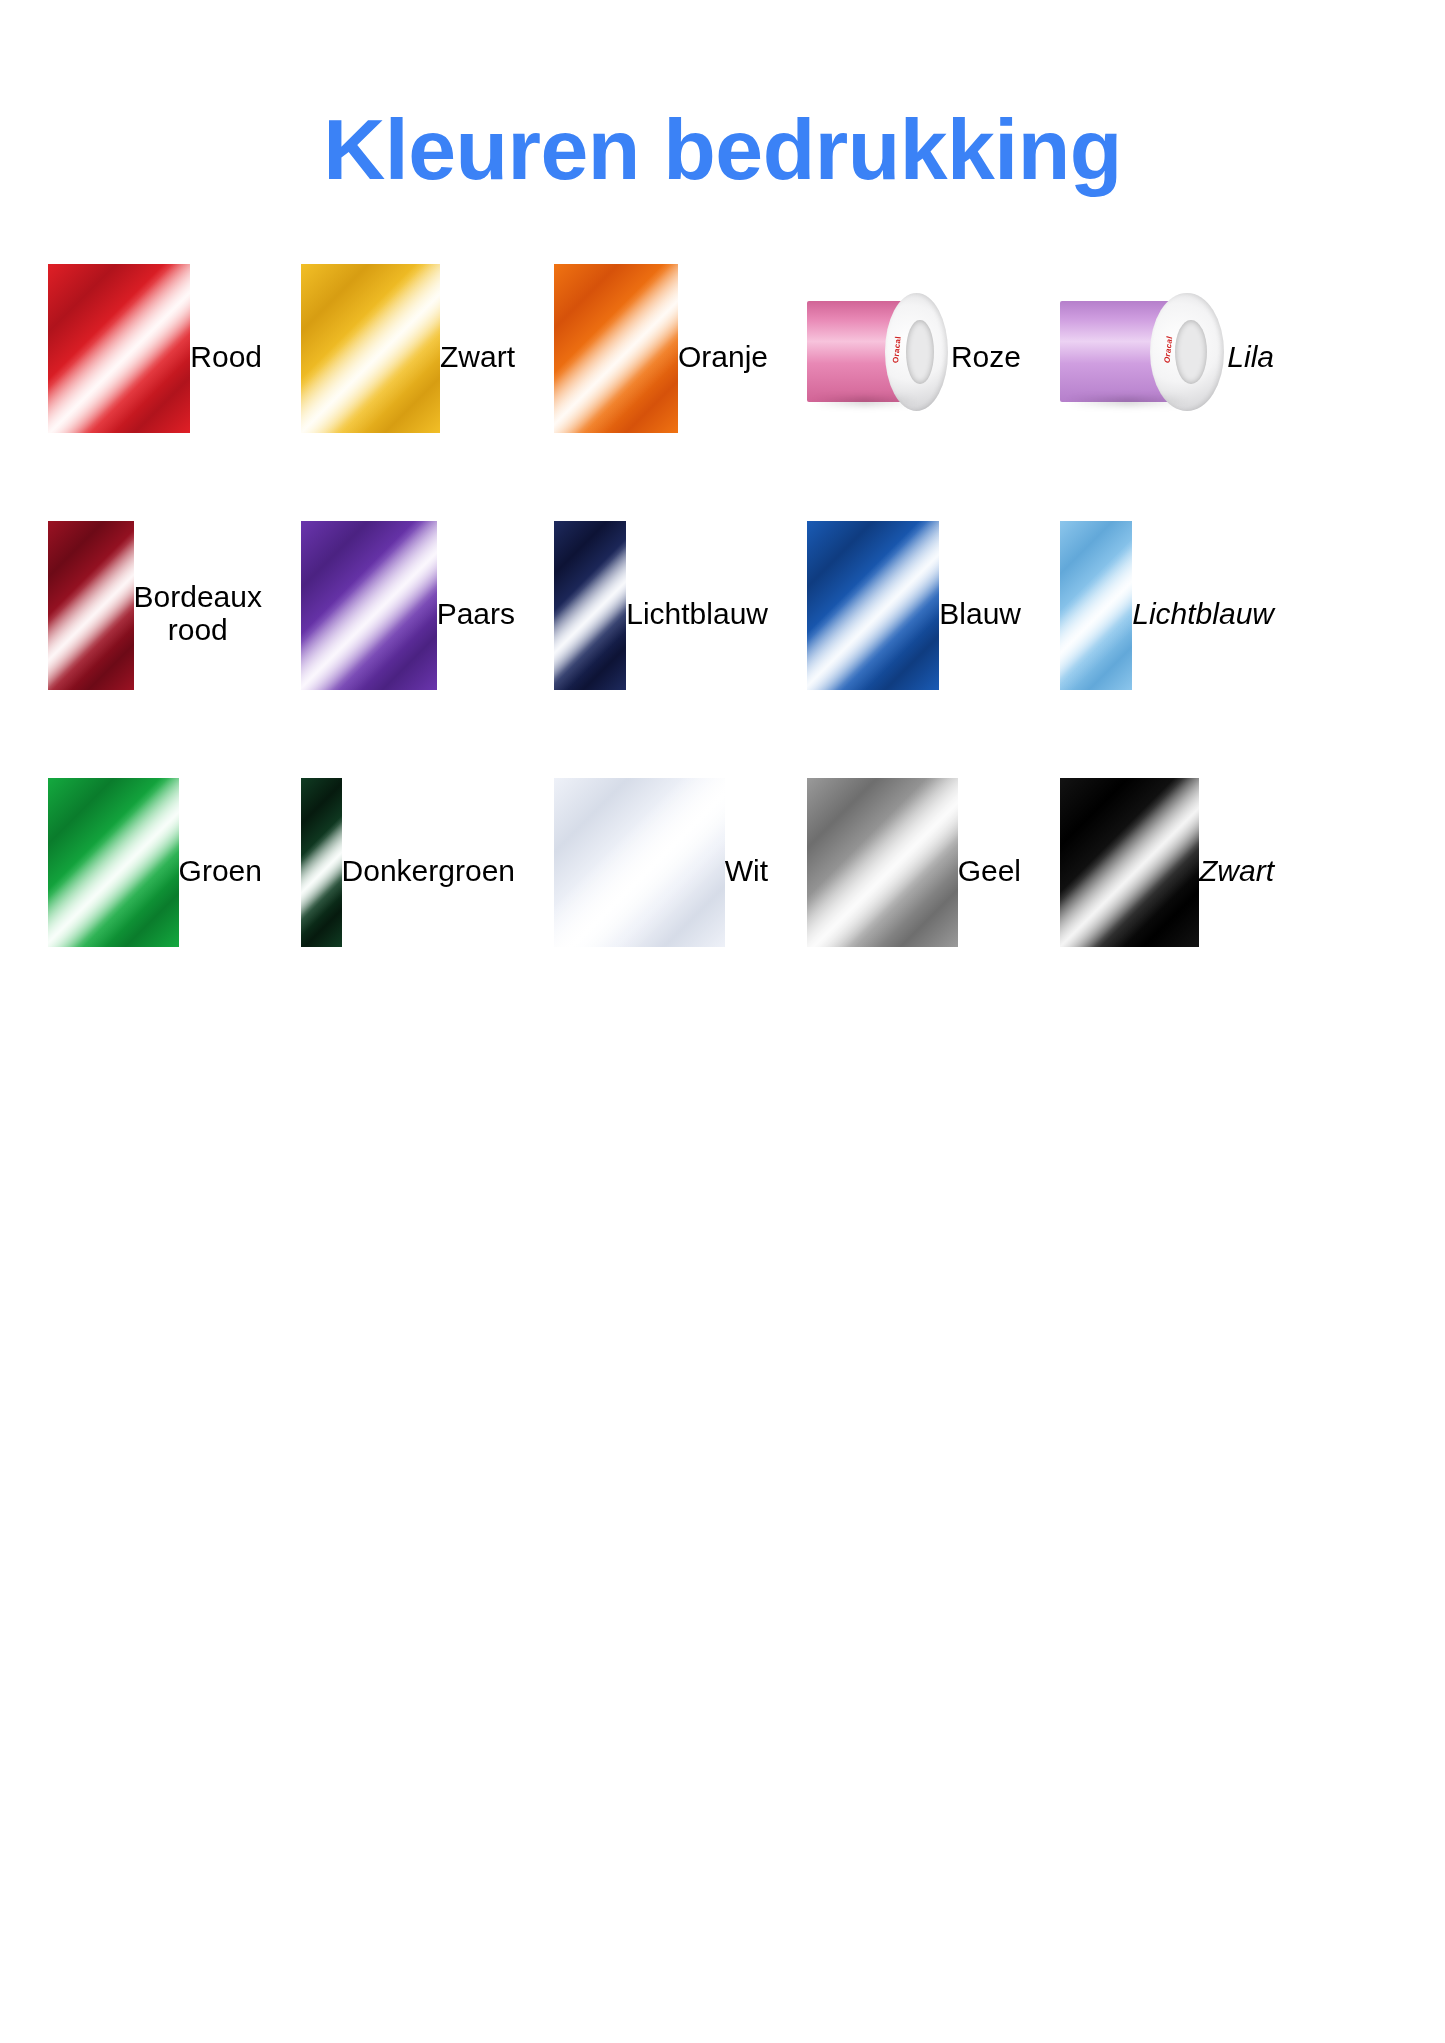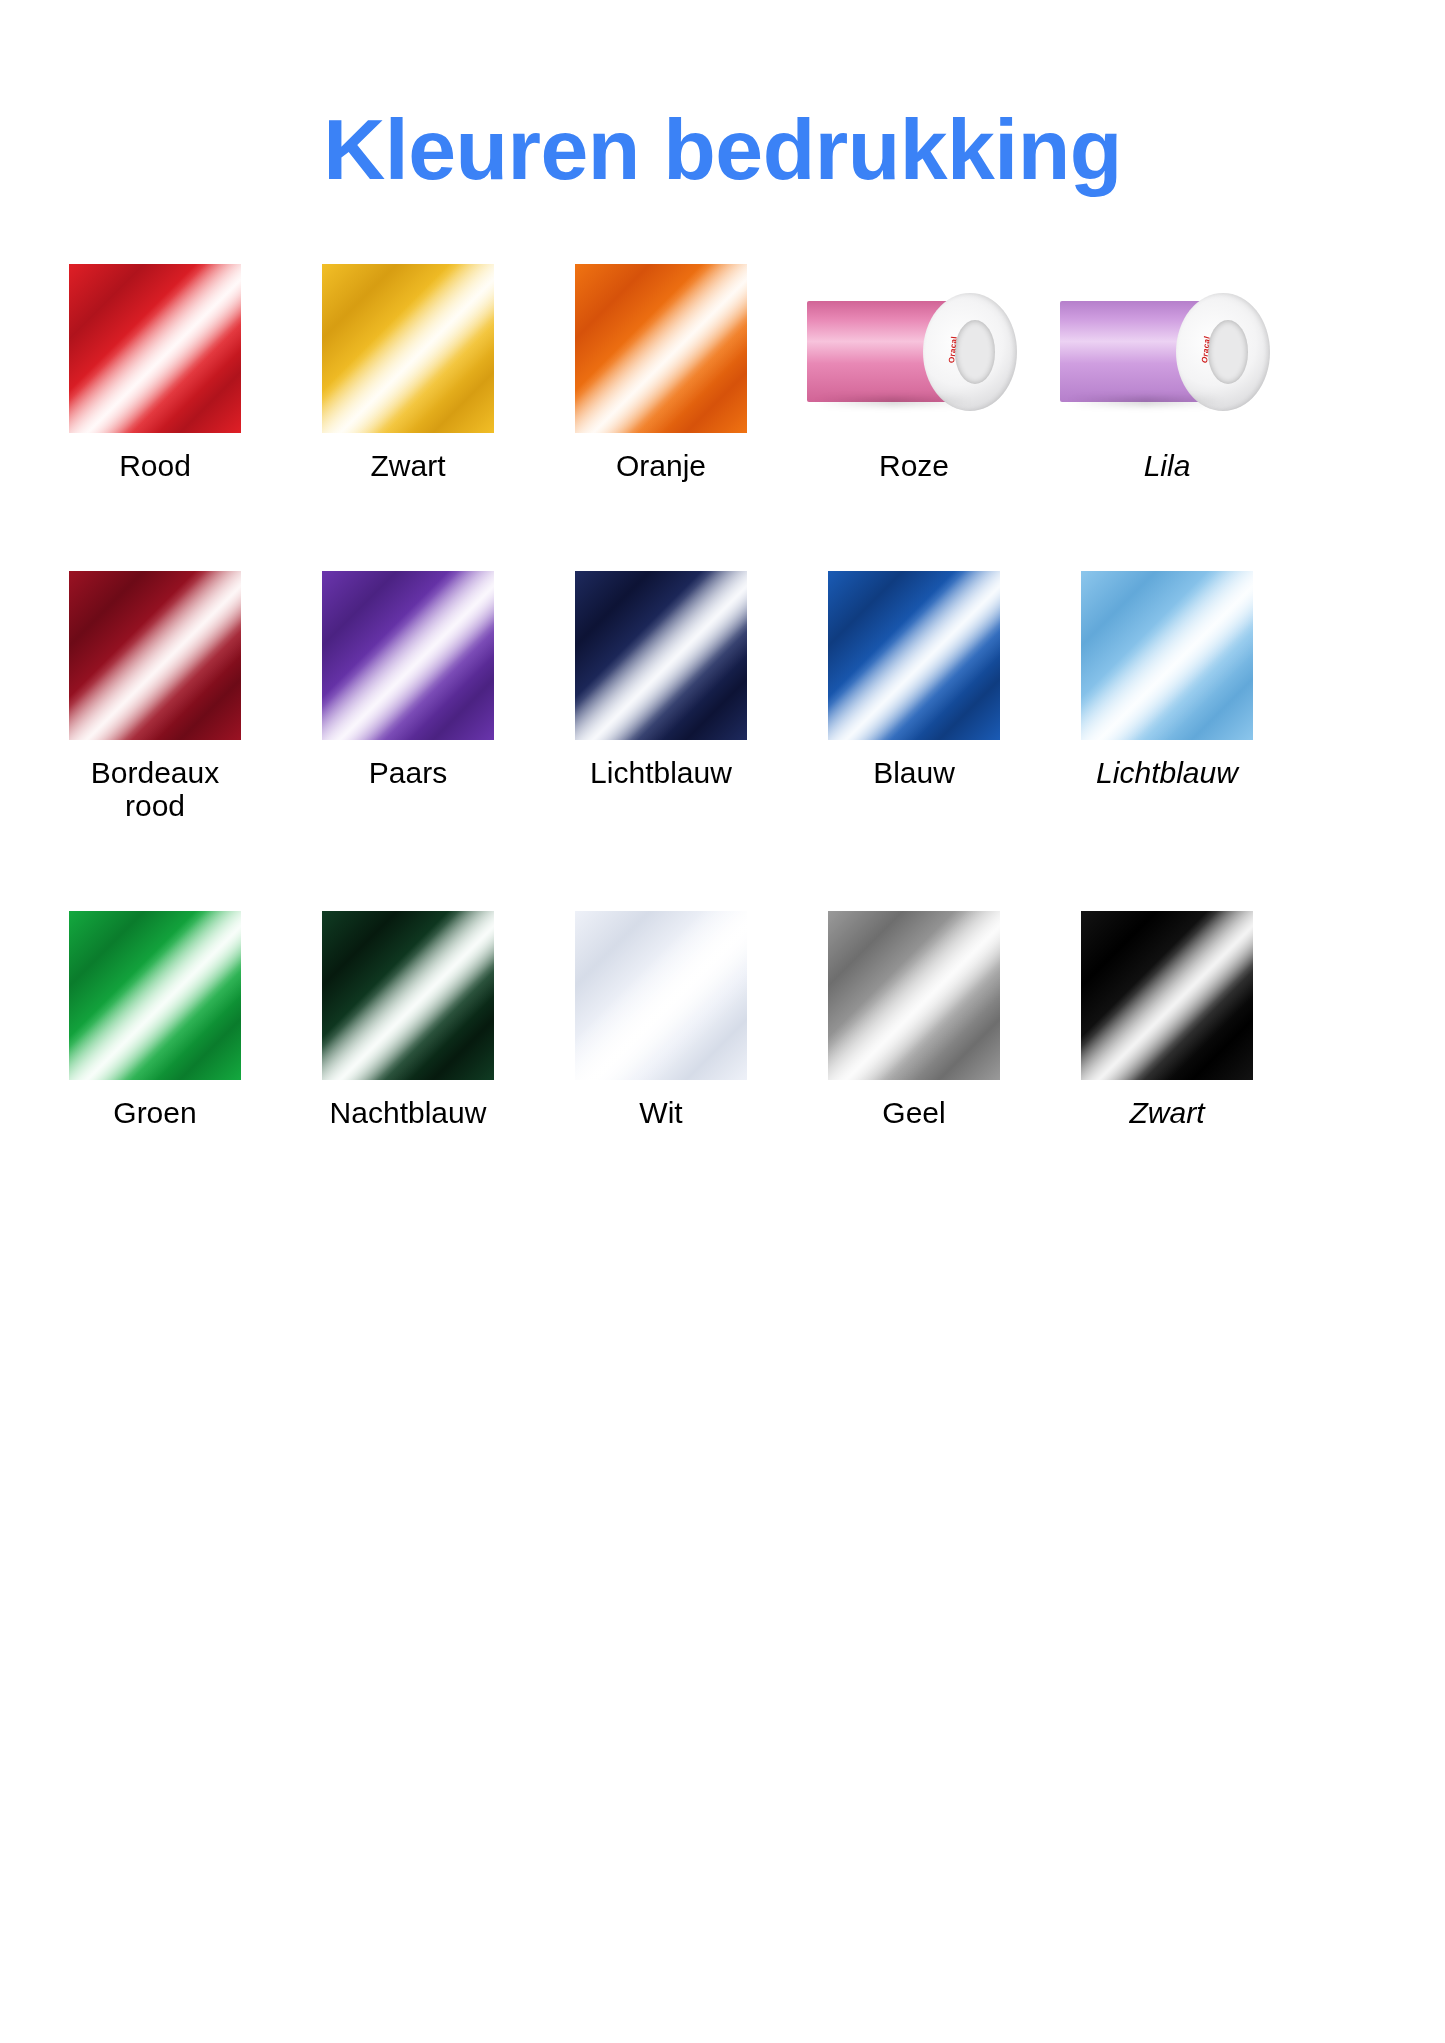--- a/index.html
+++ b/index.html
@@ -48,21 +48,21 @@
     display: flex;
     justify-content: flex-start;
     align-items: flex-start;
     margin-bottom: 0;
   }
 
   .swatch-cell {
     width: 214px;
     margin-right: 39px;
     display: flex;
-    flex-direction: column;
+    flex-direction: row;
     align-items: center;
   }
   .swatch-cell:last-child { margin-right: 0; font-style: italic; }
 
   .swatch-img {
     width: 172px;
     height: 169px;
     position: relative;
     overflow: hidden;
     background: #ffffff;
@@ -270,21 +270,21 @@
           </div>
           <div class="swatch-label">Groen</div>
         </div>
         <div class="swatch-cell">
           <div class="swatch-img">
             <div class="sheet">
               <div class="base" style="background: linear-gradient(135deg, rgb(16, 60, 35) 0%, rgb(6, 26, 14) 22%, rgb(16, 60, 35) 40%, rgb(215, 236, 224) 55%, rgb(16, 60, 35) 68%, rgb(6, 26, 14) 82%, rgb(16, 60, 35) 100%);"></div>
               <div class="gloss" style="background: linear-gradient(135deg, rgba(255, 255, 255, 0) 42%, rgba(255, 255, 255, 0.85) 53%, rgba(255, 255, 255, 0.15) 60%, rgba(255, 255, 255, 0) 66%);"></div>
             </div>
           </div>
-          <div class="swatch-label">Nachtblauw</div>
+          <div class="swatch-label">Donkergroen</div>
         </div>
         <div class="swatch-cell">
           <div class="swatch-img">
             <div class="sheet">
               <div class="base" style="background: linear-gradient(135deg, rgb(238, 241, 248) 0%, rgb(214, 220, 232) 22%, rgb(238, 241, 248) 40%, rgb(255, 255, 255) 55%, rgb(238, 241, 248) 68%, rgb(214, 220, 232) 82%, rgb(238, 241, 248) 100%);"></div>
               <div class="gloss" style="background: linear-gradient(135deg, rgba(255, 255, 255, 0) 42%, rgba(255, 255, 255, 0.85) 53%, rgba(255, 255, 255, 0.15) 60%, rgba(255, 255, 255, 0) 66%);"></div>
             </div>
           </div>
           <div class="swatch-label">Wit</div>
         </div>

